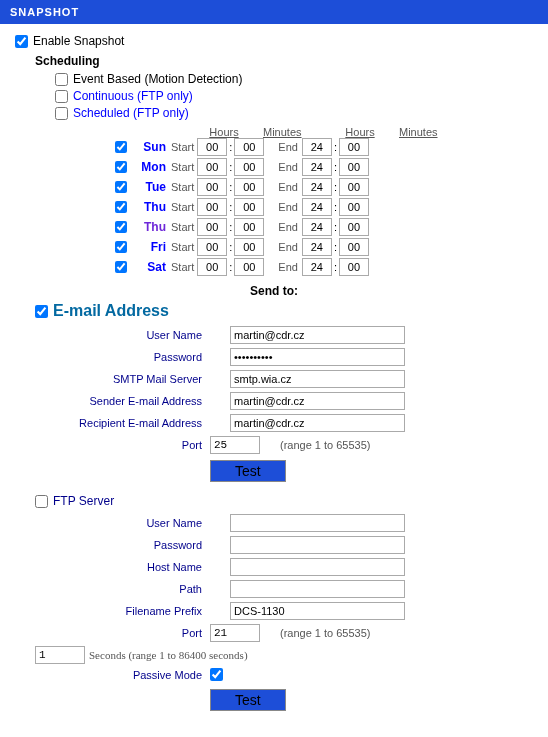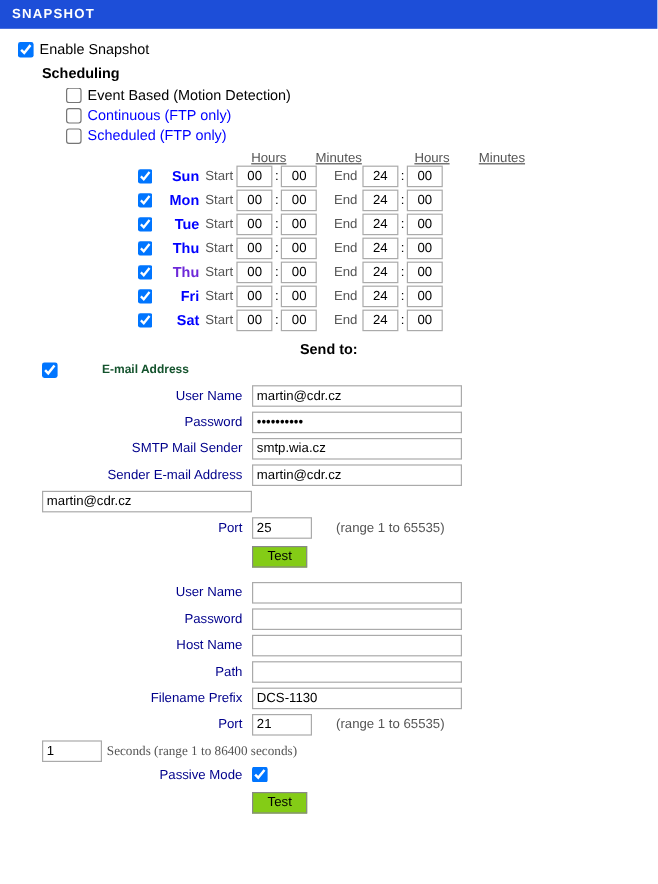--- a/index.html
+++ b/index.html
@@ -86,68 +86,69 @@
     .email-section {
       margin-left: 20px;
     }
     .email-title-row {
       display: flex;
       align-items: center;
       gap: 5px;
       margin-bottom: 6px;
     }
     .email-title {
-      color: #14532d;
+      color: #0369a1;
       font-weight: bold;
-      font-size: 10px;
-      margin-left: 32px;
+      font-size: 16px;
     }
     .form-row {
       display: flex;
       align-items: center;
       margin-bottom: 4px;
     }
     .form-label {
       width: 175px;
       color: #00008b;
       font-size: 11px;
       text-align: right;
       padding-right: 8px;
     }
     .form-input {
       width: 175px;
       height: 18px;
       border: 1px solid #aaa;
       font-size: 11px;
       padding: 0 3px;
       background: #fff;
+      margin-left: 20px;
     }
     .port-row {
       display: flex;
       align-items: center;
       margin-bottom: 4px;
     }
     .port-input {
       width: 50px;
       height: 18px;
       border: 1px solid #aaa;
       font-size: 11px;
       padding: 0 3px;
       background: #fff;
+      font-family: Liberation Mono, monospace;
     }
     .range-hint {
       font-size: 11px;
       color: #555;
       margin-left: 20px;
     }
     .test-btn {
       border: 1px solid #888;
-      background: #84cc16;
-      padding: 2px 12px;
-      font-size: 11px;
+      background: #1d4ed8;
+      padding: 2px 24px;
+      font-size: 14px;
       cursor: pointer;
       margin-top: 2px;
       margin-bottom: 6px;
     }
     .test-btn-row {
       display: flex;
       align-items: center;
       margin-left: 175px;
       margin-bottom: 6px;
     }
@@ -335,41 +336,46 @@
 
       <div class="form-row">
         <div class="form-label">User Name</div>
         <input type="text" class="form-input" value="martin@cdr.cz" style="">
       </div>
       <div class="form-row">
         <div class="form-label">Password</div>
         <input type="password" class="form-input" value="aaaaaaaaaa" style="">
       </div>
       <div class="form-row">
-        <div class="form-label">SMTP Mail Sender</div>
+        <div class="form-label">SMTP Mail Server</div>
         <input type="text" class="form-input" value="smtp.wia.cz" style="">
       </div>
       <div class="form-row">
         <div class="form-label">Sender E-mail Address</div>
         <input type="text" class="form-input" value="martin@cdr.cz" style="">
       </div>
       <div class="form-row">
+        <div class="form-label">Recipient E-mail Address</div>
         <input type="text" class="form-input" value="martin@cdr.cz" style="">
       </div>
       <div class="port-row">
         <div class="form-label">Port</div>
         <input type="text" class="port-input" value="25" style="">
         <span class="range-hint">(range 1 to 65535)</span>
       </div>
       <div class="test-btn-row">
         <button class="test-btn">Test</button>
       </div>
     </div>
 
     <div class="ftp-section">
+      <div class="ftp-title-row">
+        <input type="checkbox" class="checkbox-input" style="">
+        <span class="ftp-title">FTP Server</span>
+      </div>
       <div class="form-row">
         <div class="form-label">User Name</div>
         <input type="text" class="form-input" value="" style="">
       </div>
       <div class="form-row">
         <div class="form-label">Password</div>
         <input type="password" class="form-input" value="" style="">
       </div>
       <div class="form-row">
         <div class="form-label">Host Name</div>

